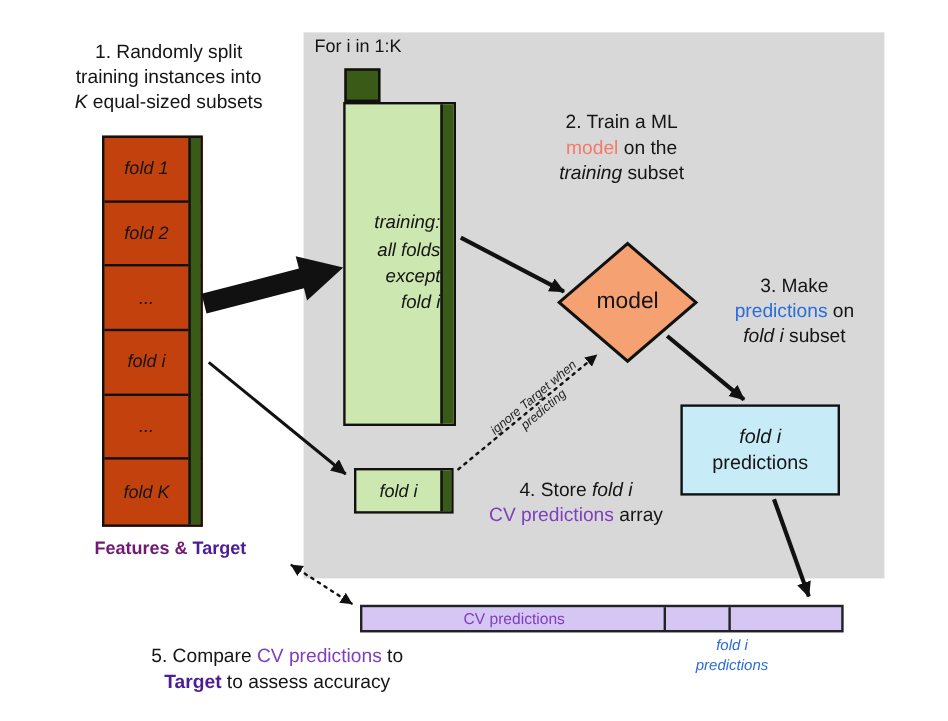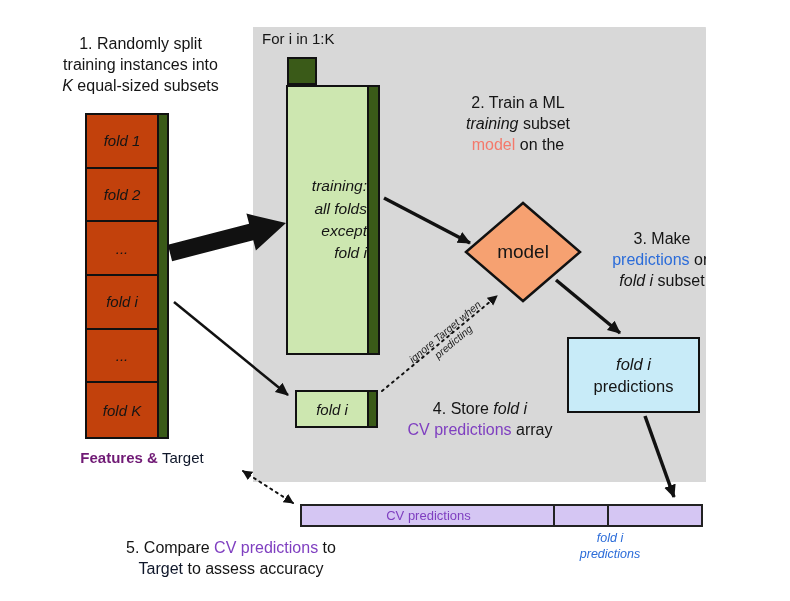--- a/index.html
+++ b/index.html
@@ -1,36 +1,36 @@
 <!DOCTYPE html>
 <html><head>
 <meta charset="utf-8">
 <style>
   * { margin:0; padding:0; box-sizing:border-box; }
   html,body { background:#ffffff; }
   body { font-family:"Liberation Sans", sans-serif; color:#151515; }
-  .canvas { position:relative; width:706px; height:601px; background:#ffffff; overflow:hidden;border-radius:29px; }
+  .canvas { position:relative; width:790px; height:601px; background:#ffffff; overflow:hidden;border-radius:29px; }
 
   .gray-panel { position:absolute; left:253px; top:27px; width:484px; height:455px; background:#d8d8d8; z-index:0; }
 
   .txt { position:absolute; text-align:center; line-height:1.32; font-size:16px; z-index:2; }
   .txt div { white-space:nowrap; }
 
   .step1 { left:38px; top:33px; width:205px; }
   .loop-label { position:absolute; left:262px; top:30px; font-size:15px; z-index:2; }
 
   
   .fold-stack { position:absolute; left:85px; top:113px; width:84px; height:326px; border:2px solid #111; background:#c2410c; z-index:1; }
   .fold-stack .strip { position:absolute; top:0; right:0; bottom:0; width:10px; background:#3a5a18; border-left:2px solid #111; z-index:2; }
   .fold-row { position:relative; height:16.666%; border-bottom:2px solid #111; display:flex; align-items:center; justify-content:center; padding-right:10px; font-style:italic; font-size:15px; }
   .fold-row:last-child { border-bottom:none; }
 
   .features-target { left:52px; top:448px; width:180px; font-size:15px; }
   .green-mid { color:#701a75;font-weight:bold; }
-  .green-dark { color:#0f172a; font-weight:normal; }
+  .green-dark { color:#4c1d95; font-weight:bold; }
 
   
   .target-header { position:absolute; left:287px; top:57px; width:30px; height:28px; background:#3a5a18; border:2px solid #111; z-index:1; }
   .training-box { position:absolute; left:286px; top:85px; width:94px; height:270px; background:#cde7b0; border:2px solid #111; display:flex; align-items:center; z-index:1; }
   .training-box .strip { position:absolute; top:0; right:0; bottom:0; width:11px; background:#3a5a18; border-left:2px solid #111; }
   .training-text { width:calc(100% - 11px); text-align:right; font-style:italic; font-size:15.5px; line-height:1.45; }
 
   .step2 { left:437px; top:92px; width:162px; }
   .salmon { color:#f4796b; }
   .blue { color:#2b6cd9; }
@@ -131,22 +131,22 @@
     <div class="training-text">
       <div>training:</div>
       <div>all folds</div>
       <div>except</div>
       <div>fold i</div>
     </div>
   </div>
 
   <div class="txt step2">
     <div>2. Train a ML</div>
+    <div><span class="salmon">model</span><span> on the</span></div>
     <div><i>training</i><span> subset</span></div>
-    <div><span class="salmon">model</span><span> on the</span></div>
   </div>
 
   <div class="diamond-label">model</div>
 
   <div class="txt step3">
     <div>3. Make</div>
     <div><span class="blue">predictions</span><span> on</span></div>
     <div><i>fold i</i><span> subset</span></div>
   </div>
 

